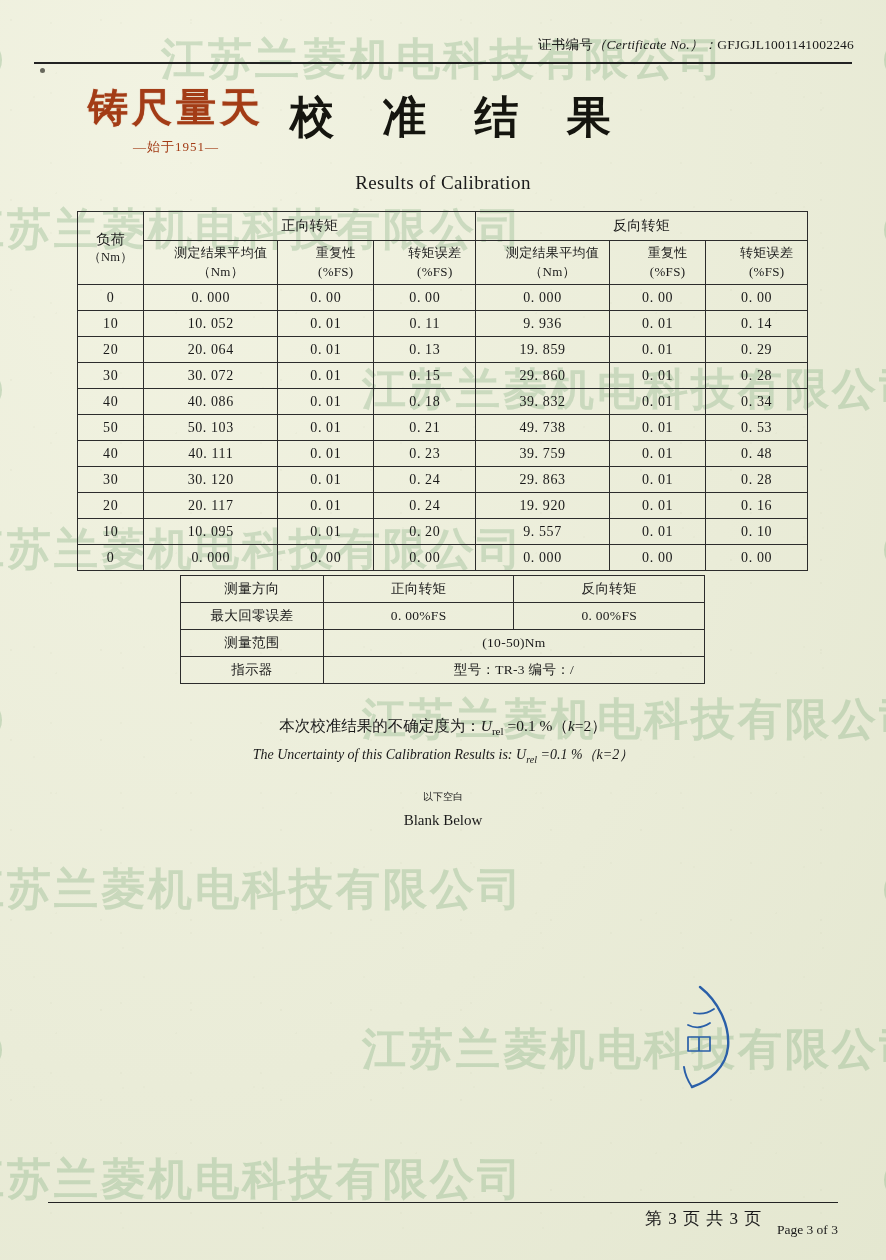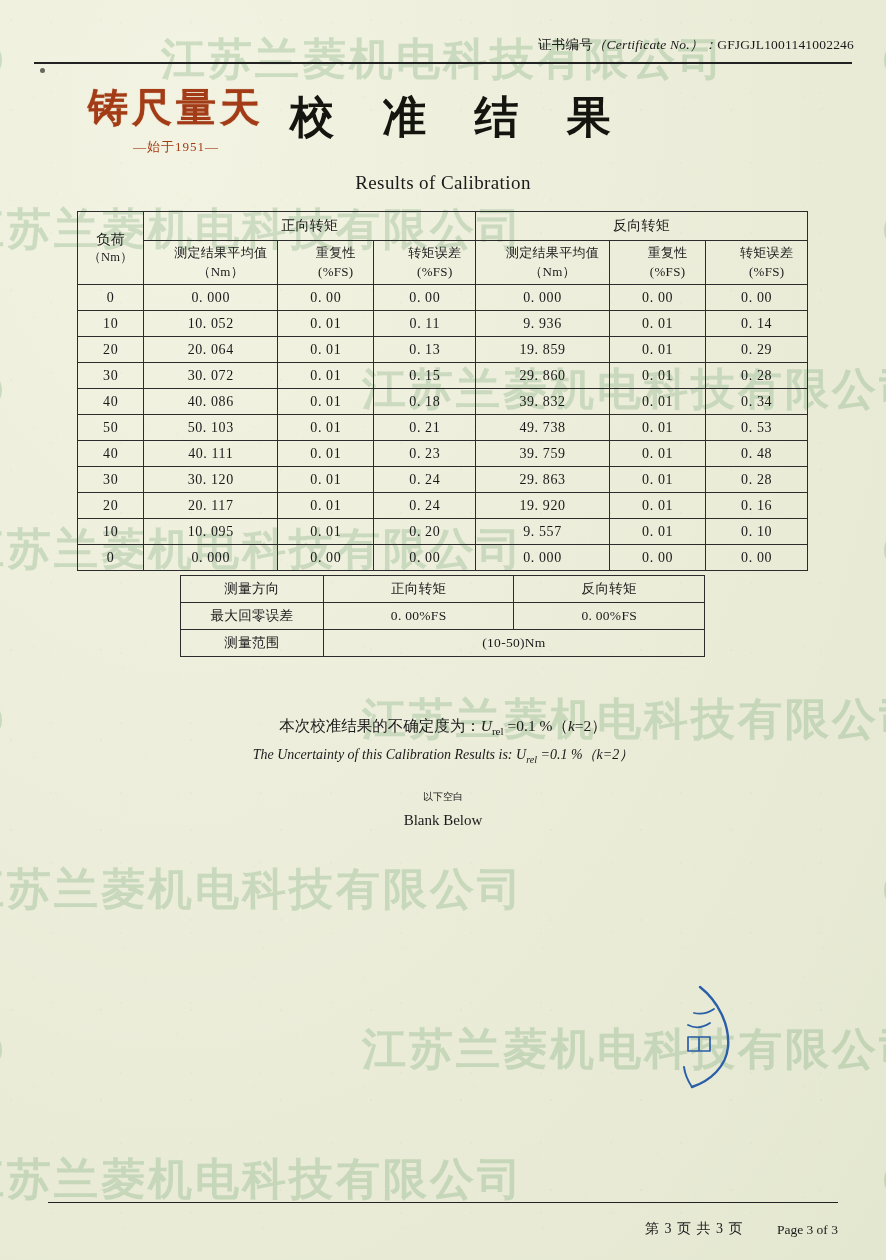--- a/index.html
+++ b/index.html
@@ -233,23 +233,23 @@
   #bottom-rule {
     position: absolute;
     bottom: 57px;
     left: 48px;
     right: 48px;
     height: 1.5px;
     background: #222;
   }
   #footer-cn {
     position: absolute;
-    bottom: 22px;
+    bottom: 30px;
     left: 645px;
-    font-size: 14px;
+    font-size: 17px;
     letter-spacing: 1px;
   }
   #footer-en {
     position: absolute;
     bottom: 22px;
     right: 48px;
     font-size: 13.5px;
   }
 </style>
 </head>
@@ -458,20 +458,24 @@
         <td class="it-half">反向转矩</td>
       </tr>
       <tr>
         <td class="it-label">最大回零误差</td>
         <td class="it-half">0. 00%FS</td>
         <td class="it-half">0. 00%FS</td>
       </tr>
       <tr>
         <td class="it-label">测量范围</td>
         <td colspan="2">(10-50)Nm</td>
+      </tr>
+      <tr>
+        <td class="it-label">指示器</td>
+        <td colspan="2">型号：TR-3    编号：/</td>
       </tr>
     </tbody>
   </table>
 
   <div id="uncert">
     <div class="line1">
       <span>本次校准结果的不确定度为：</span><span class="var-u">U</span><span class="sub">rel</span><span> =0.1 %（</span><span class="var-u">k</span><span>=2）</span>
     </div>
     <div class="line2">
       <span>The Uncertainty of this Calibration Results is: </span><span>U</span><span class="sub">rel</span><span> =0.1 %（</span><span>k</span><span>=2）</span>

